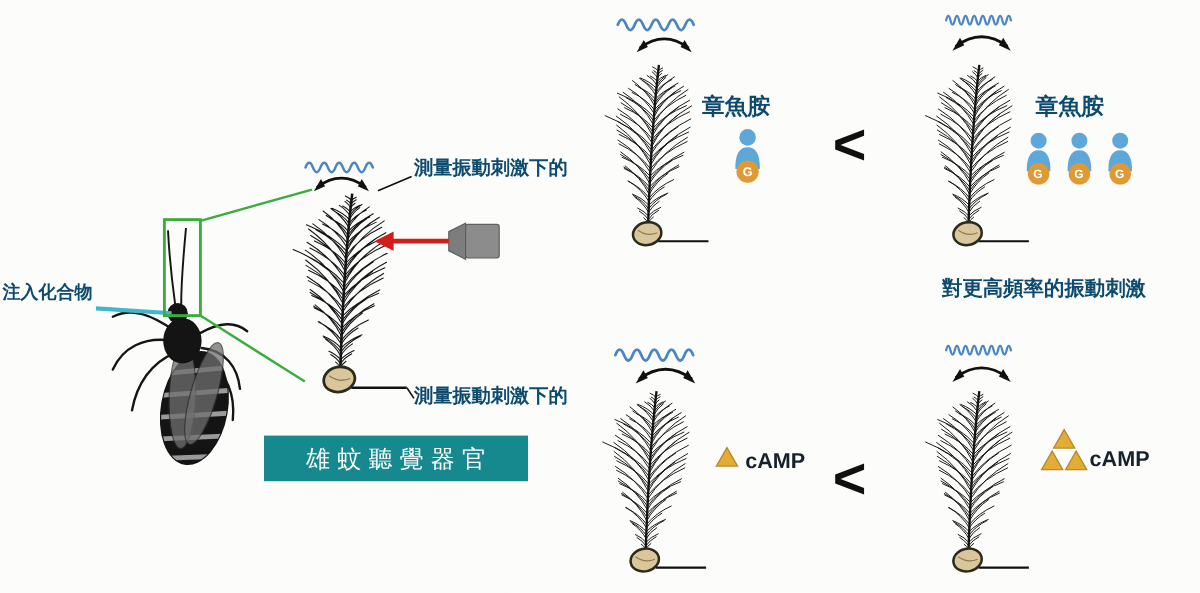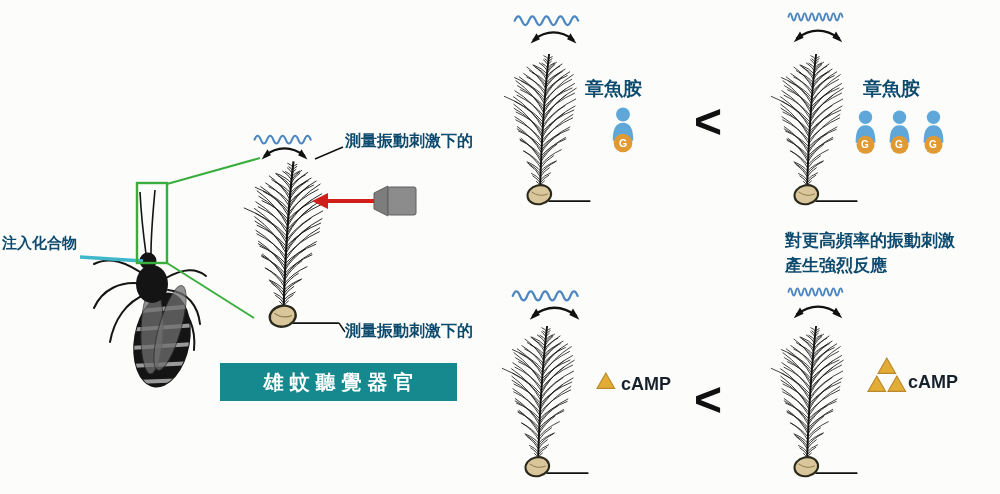--- a/index.html
+++ b/index.html
@@ -11,24 +11,24 @@
   }
   #art { position:absolute; left:0; top:0; }
   .label {
     position:absolute; color:#0c4a6e; font-weight:bold; white-space:nowrap;
     font-family:"Liberation Sans", sans-serif;
   }
   .lbl-inject   { left:2px;  top:234px; font-size:15px;text-align:center; }
   .lbl-amp      { left:345px; top:130px; font-size:16px; line-height:22px; }
   .lbl-neural   { left:345px; top:320px; font-size:16px; line-height:22px; }
   .banner {
-    position:absolute; left:220px; top:363px; width:237px; height:38px;
+    position:absolute; left:220px; top:363px; width:220px; height:38px;
     background:var(--banner-teal,#15898d); color:#fff;
     display:flex; align-items:center; justify-content:center;
-    font-size:20px; font-weight:bold; letter-spacing:6px; text-indent:6px;
+    font-size:20px; font-weight:normal; letter-spacing:6px; text-indent:6px;
   }
   .lbl-oct-left  { left:585px; top:76px; font-size:19px; }
   .lbl-oct-right { left:863px; top:76px; font-size:19px; }
   .lbl-lt        { font-size:48px; font-weight:bold; line-height:1; color:#101010; }
   .lbl-lt-top    { left:694px; top:98px;  position:absolute; }
   .lbl-lt-bottom { left:694px; top:376px; position:absolute; }
   .lbl-note      { left:753px; top:228px; font-size:17px; line-height:25px;margin-left:32px; }
   .lbl-camp-left  { left:621px; top:374px; font-size:18px; color:#16222b; }
   .lbl-camp-right { left:908px; top:372px; font-size:18px; color:#16222b; }
 </style>
@@ -176,18 +176,17 @@
   <div class="banner">雄蚊聽覺器官</div>
 
   <div class="label lbl-oct-left">章魚胺</div>
   <div class="label lbl-oct-right">章魚胺</div>
 
   <div class="label lbl-lt lbl-lt-top">&lt;</div>
   <div class="label lbl-lt lbl-lt-bottom">&lt;</div>
 
   <div class="label lbl-note">
     <div>對更高頻率的振動刺激</div>
-    <div>產生強烈反應</div>
   </div>
 
   <div class="label lbl-camp-left">cAMP</div>
   <div class="label lbl-camp-right">cAMP</div>
 </div>
 
 </body></html>

